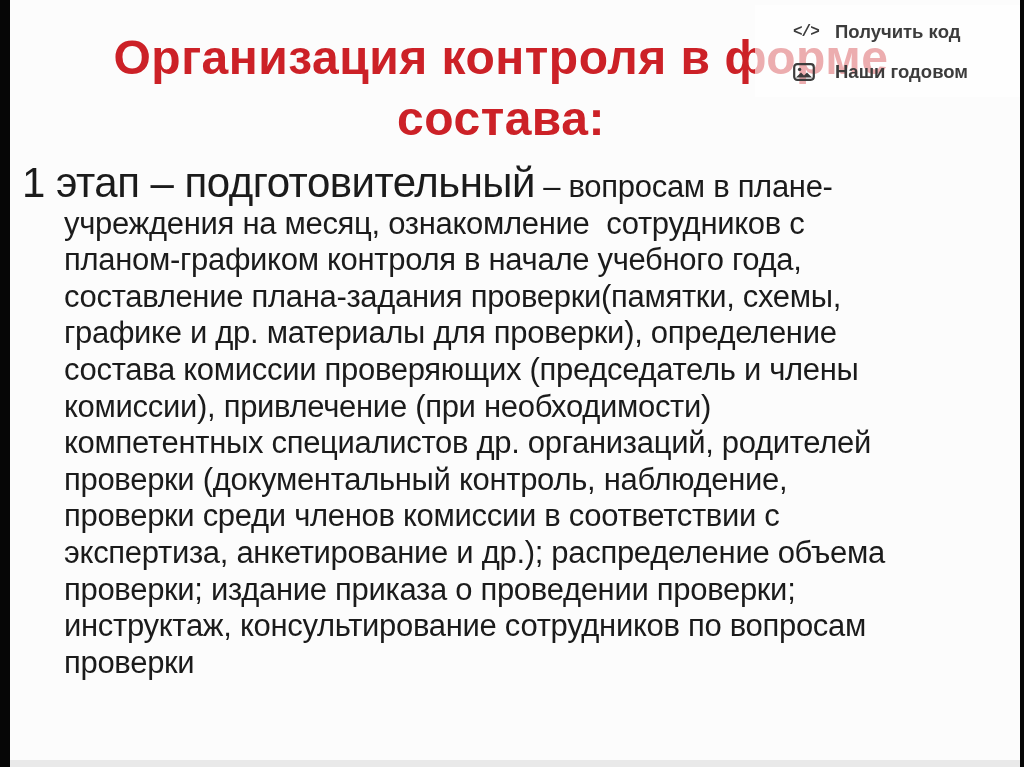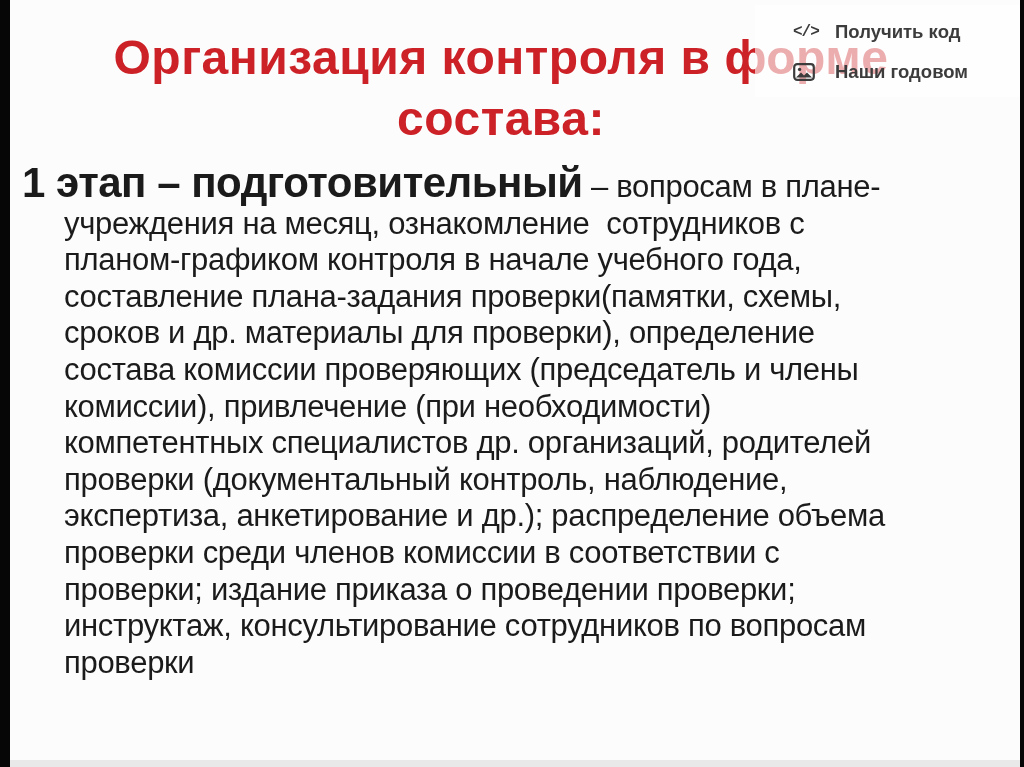--- a/index.html
+++ b/index.html
@@ -39,21 +39,21 @@
   }
   .line {
     font-size: 31px;
     line-height: 36.6px;
     letter-spacing: -0.3px;
     white-space: pre;
   }
   .line.first { margin-left: -42px; }
   .lead {
     font-size: 42px;
-    font-weight: bold;
+    font-weight: normal;
     letter-spacing: -0.5px;
     margin-top: 39px;
   }
 
   
   .overlay {
     position: absolute;
     left: 745px; right: 0; top: 5px;
     height: 92px;
     background: rgba(255, 255, 255, 0.63);
@@ -97,27 +97,27 @@
   <h1 class="title">
     <span class="tline">Организация контроля в форме</span>
     <span class="tline">состава:</span>
   </h1>
 
   <div class="body">
     <div class="line first"><span class="lead">1 этап – подготовительный</span><span> – вопросам в плане-</span></div>
     <div class="line">учреждения на месяц, ознакомление  сотрудников с</div>
     <div class="line">планом-графиком контроля в начале учебного года,</div>
     <div class="line">составление плана-задания проверки(памятки, схемы,</div>
-    <div class="line">сроков и др. материалы для проверки), определение</div>
+    <div class="line">графике и др. материалы для проверки), определение</div>
     <div class="line">состава комиссии проверяющих (председатель и члены</div>
     <div class="line">комиссии), привлечение (при необходимости)</div>
     <div class="line">компетентных специалистов др. организаций, родителей</div>
     <div class="line">проверки (документальный контроль, наблюдение,</div>
+    <div class="line">проверки среди членов комиссии в соответствии с</div>
     <div class="line">экспертиза, анкетирование и др.); распределение объема</div>
-    <div class="line">проверки среди членов комиссии в соответствии с</div>
     <div class="line">проверки; издание приказа о проведении проверки;</div>
     <div class="line">инструктаж, консультирование сотрудников по вопросам</div>
     <div class="line">проверки</div>
   </div>
 
   <div class="overlay">
     <div class="overlay-row">
       <span class="ov-icon">
           <span class="code-glyph">&lt;/&gt;</span>
         </span>

